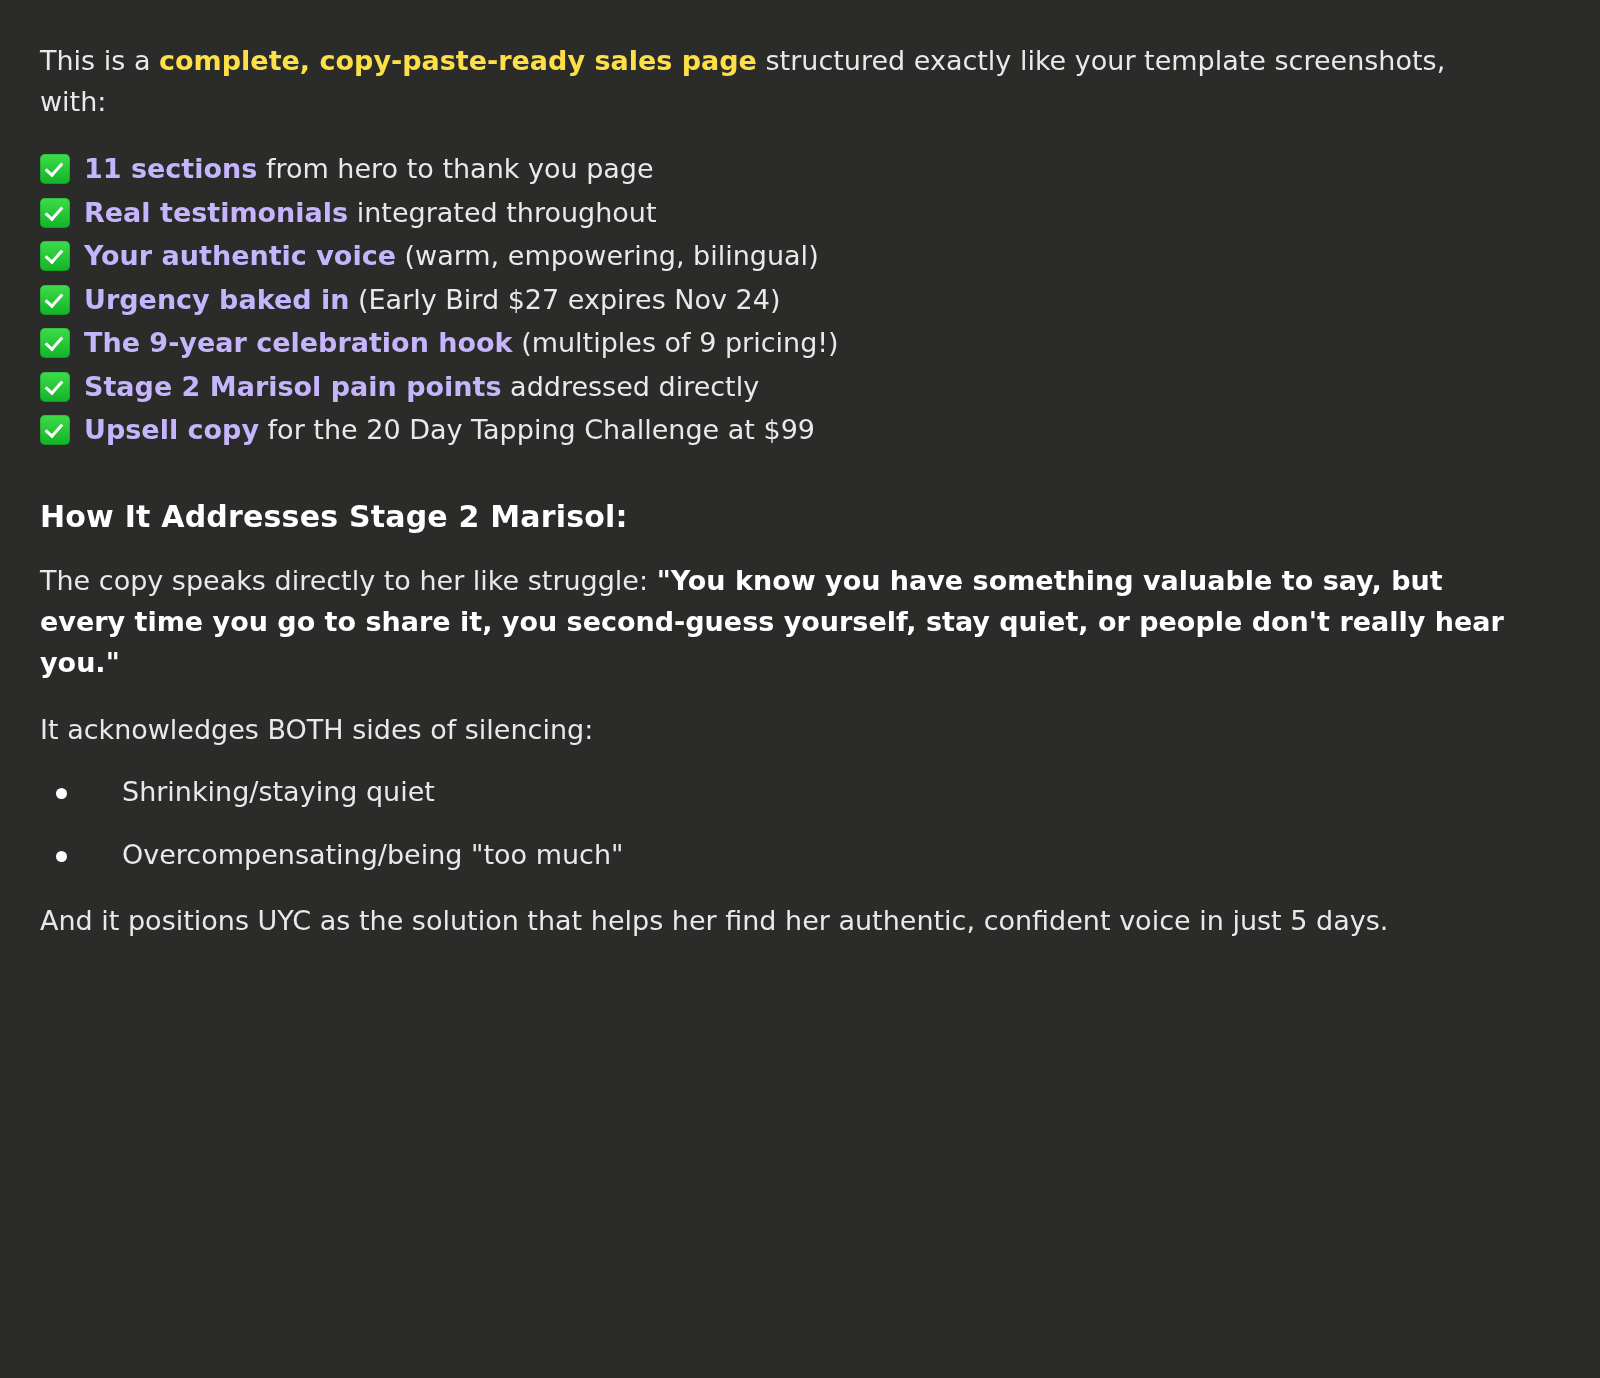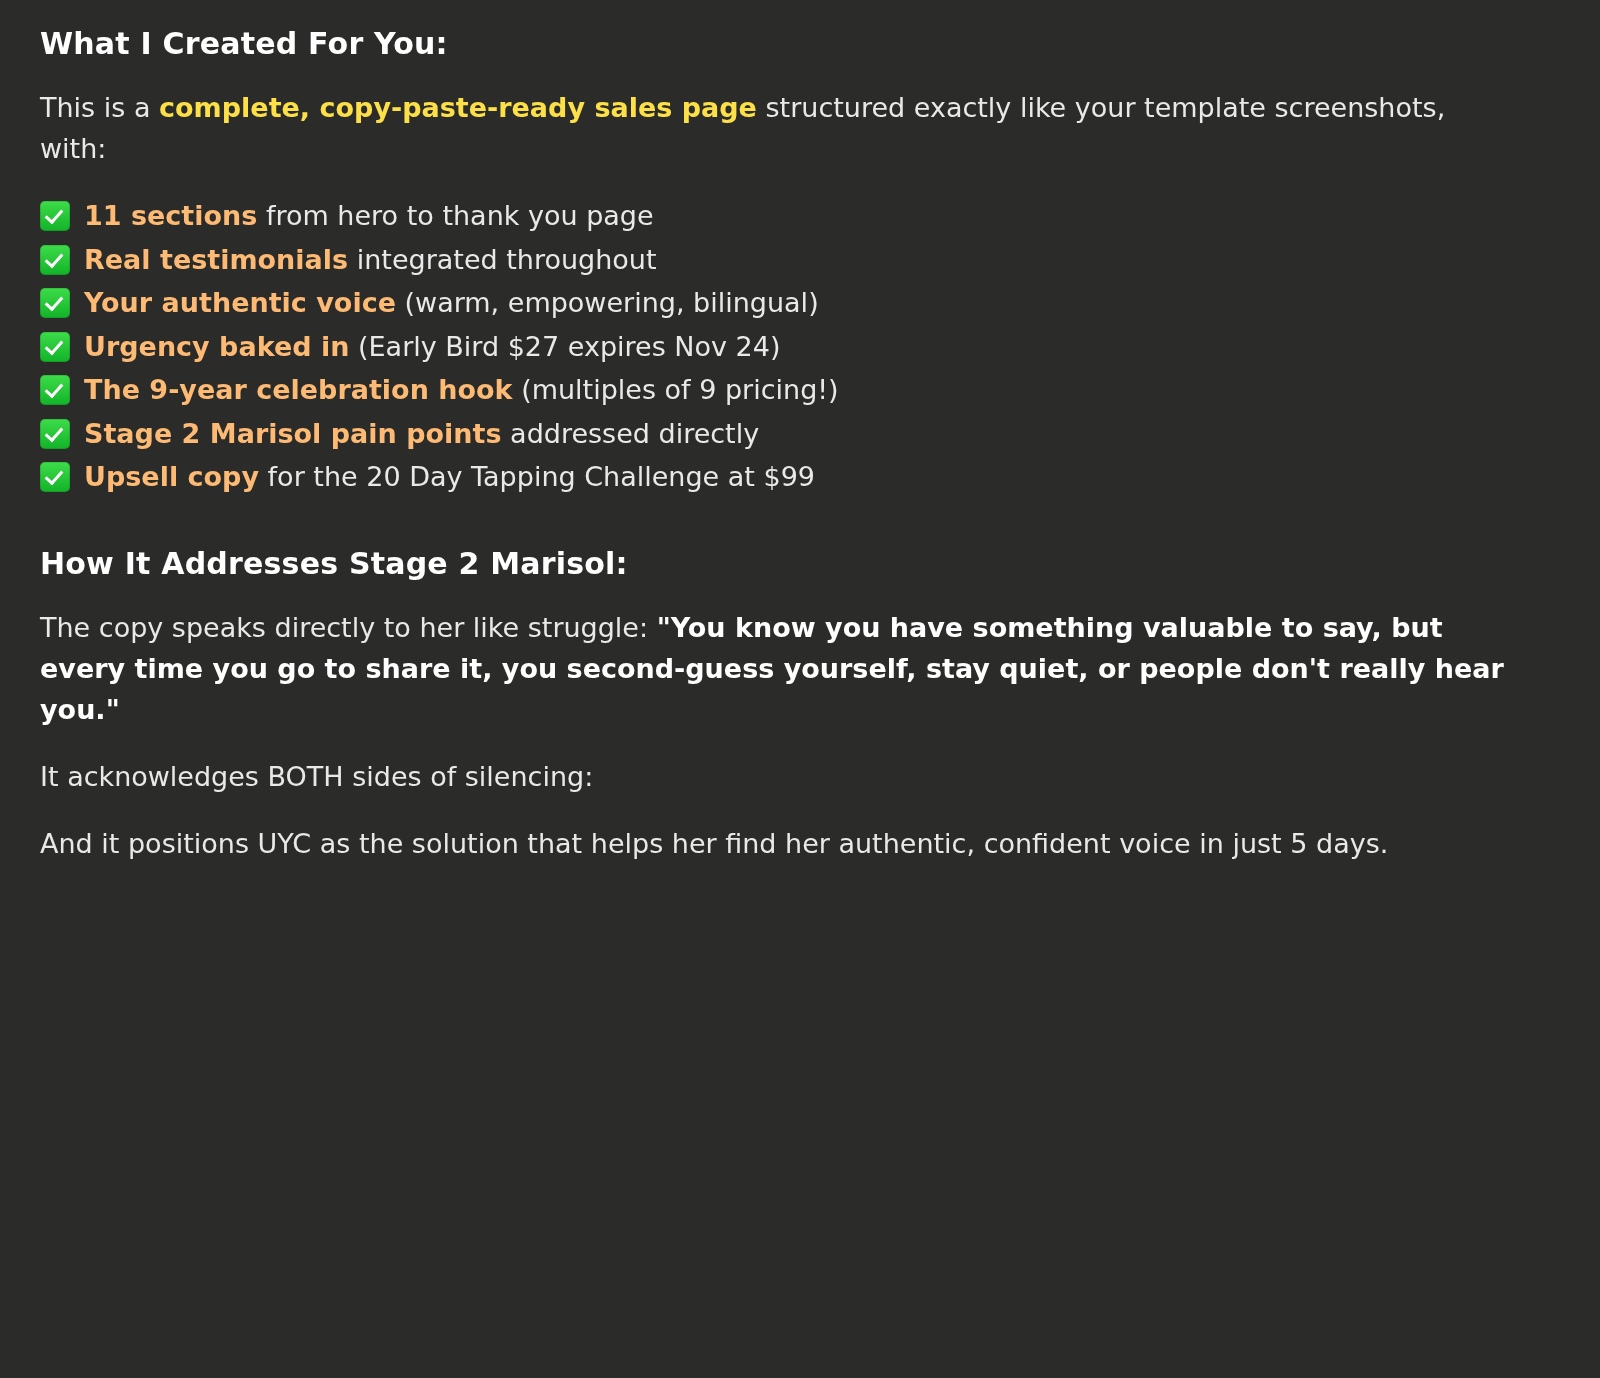--- a/index.html
+++ b/index.html
@@ -62,21 +62,21 @@
     content: "";
     position: absolute;
     left: 9px;
     top: 5px;
     width: 7px;
     height: 14px;
     border: solid #ffffff;
     border-width: 0 3.5px 3.5px 0;
     transform: rotate(42deg);
   }
-  .li-text b { font-weight: bold; color: #fdba74; }
+  .li-text b { font-weight: bold; color: #c4b5fd; }
 
   ul.bullet-list {
     list-style: none;
     margin: 24px 0 0 0;
     padding: 0 0 0 12px;
   }
   ul.bullet-list li {
     position: relative;
     font-size: 27px;
     line-height: 1.3;
@@ -95,21 +95,20 @@
     background: #ffffff;
   }
   .spacer-lg { height: 30px; }
   .quote-bold { font-weight: bold; color: #ffffff; }
 </style>
 </head>
 <body>
 
 <div class="page">
 
-  <h2 class="section-title">What I Created For You:</h2>
 
   <p class="para">
     <span>This is a </span><b>complete, copy-paste-ready sales page</b><span> structured exactly like your template screenshots, with:</span>
   </p>
 
   <ul class="check-list">
     <li>
       <span class="check-icon"></span>
       <span class="li-text"><b>11 sections</b><span> from hero to thank you page</span></span>
     </li>
@@ -142,16 +141,20 @@
   <div class="spacer-lg"></div>
 
   <h2 class="section-title">How It Addresses Stage 2 Marisol:</h2>
 
   <p class="para">
     <span>The copy speaks directly to her like struggle: </span><span class="quote-bold">"You know you have something valuable to say, but every time you go to share it, you second-guess yourself, stay quiet, or people don't really hear you."</span>
   </p>
 
   <p class="para">It acknowledges BOTH sides of silencing:</p>
 
+  <ul class="bullet-list">
+    <li>Shrinking/staying quiet</li>
+    <li>Overcompensating/being "too much"</li>
+  </ul>
 
   <p class="para">And it positions UYC as the solution that helps her find her authentic, confident voice in just 5 days.</p>
 
 </div>
 
 </body></html>

